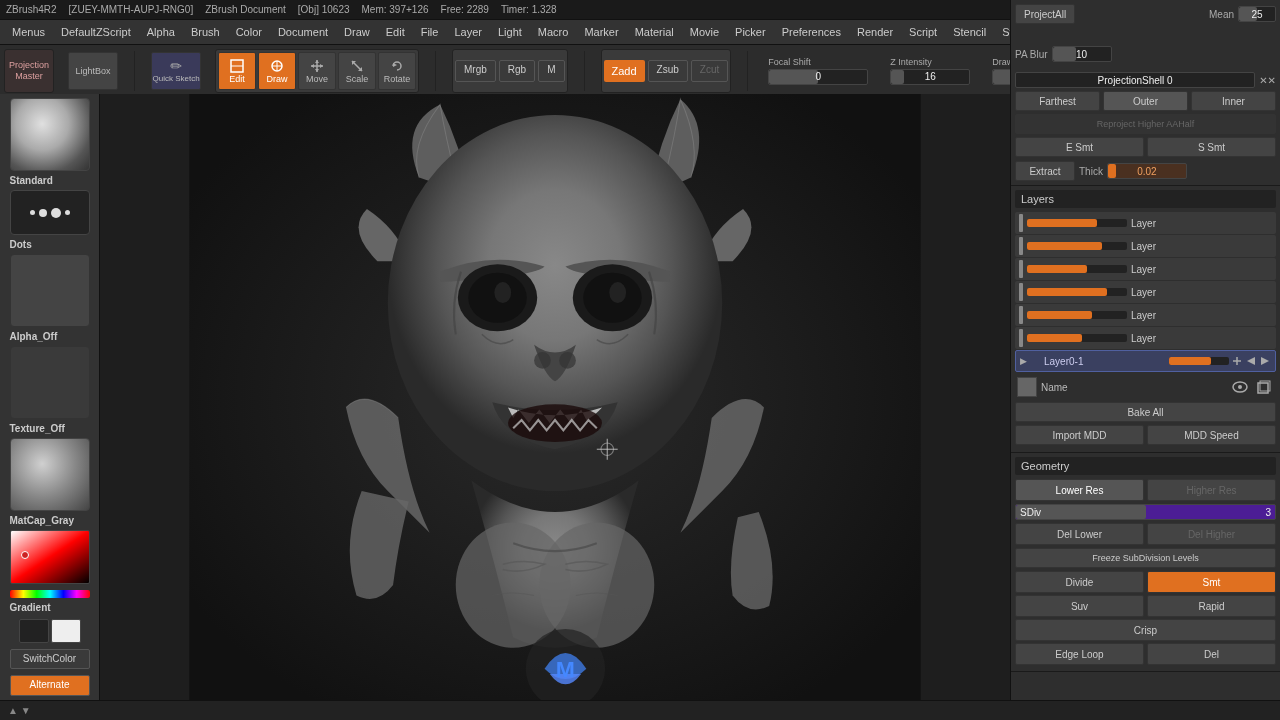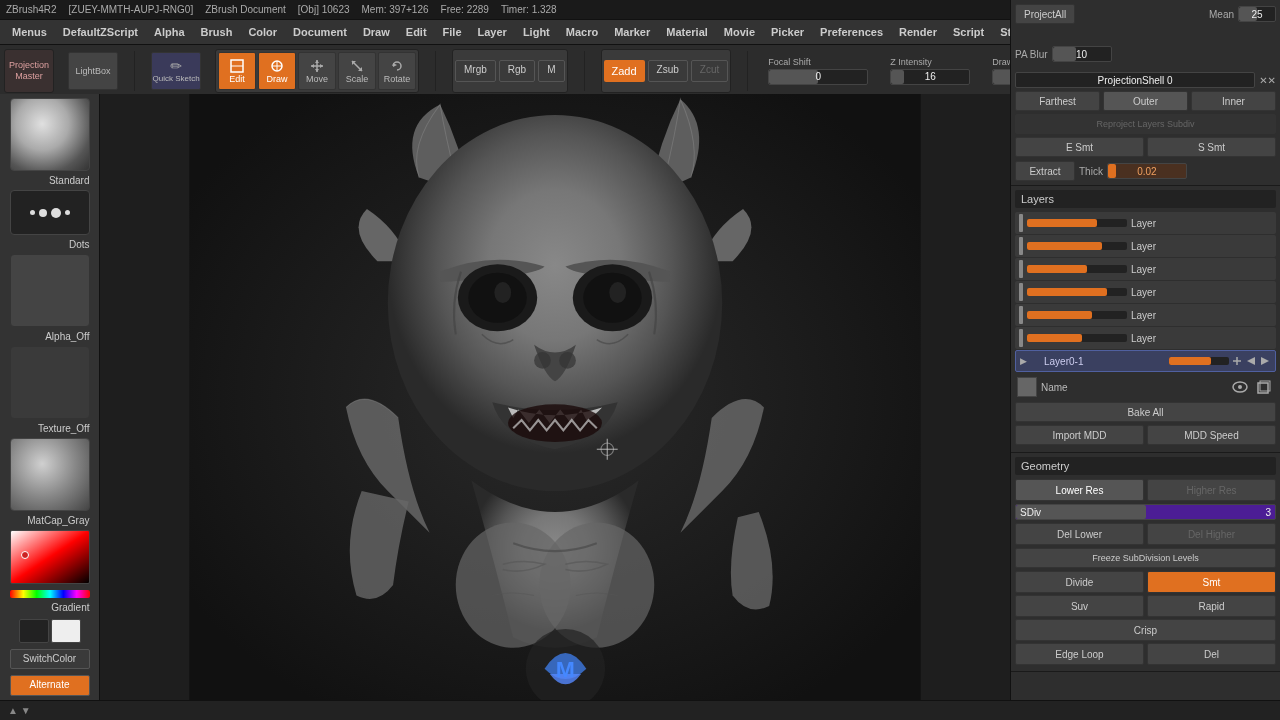--- a/index.html
+++ b/index.html
@@ -28,21 +28,20 @@
     #title-bar span { margin-right: 12px; }
 
     
     #menu-bar {
       background: #333;
       height: 22px;
       display: flex;
       align-items: center;
       padding: 12px 4px;
       border-bottom: 1px solid #111;
-      font-weight: bold;
     }
     .menu-item {
       padding: 2px 8px;
       font-size: 11px;
       color: #ccc;
       cursor: pointer;
     }
 
     
     #toolbar {
@@ -161,22 +160,23 @@
     .brush-preview {
       width: 80px;
       height: 80px;
       background: radial-gradient(circle at 40% 35%, #e0e0e0, #aaa 40%, #555 75%, #333);
       border-radius: 4px;
       border: 1px solid #444;
     }
     .brush-label {
       font-size: 10px;
       color: #ccc;
-      text-align: right;
+      text-align: left;
       width: 80px;
+      font-weight: bold;
     }
 
     .dots-preview {
       width: 80px;
       height: 50px;
       background: #222;
       border-radius: 4px;
       border: 1px solid #444;
       display: flex;
       align-items: center;
@@ -884,21 +884,21 @@
           <span>0</span>
         </span>
       </div>
       <span style="font-size:10px; color:#aaa;">✕✕</span>
     </div>
     <div class="btn-row">
       <div class="panel-btn">Farthest</div>
       <div class="panel-btn active">Outer</div>
       <div class="panel-btn">Inner</div>
     </div>
-    <div class="panel-btn" style="background:#333; color:#666; font-size:9px;">Reproject Layers Subdiv</div>
+    <div class="panel-btn" style="background:#333; color:#666; font-size:9px;">Reproject Higher AAHalf</div>
     <div class="btn-row" style="margin-top:3px;">
       <div class="panel-btn">E Smt</div>
       <div class="panel-btn">S Smt</div>
     </div>
 
     <div style="display:flex; align-items:center; gap:4px; margin-top:4px;">
       <div class="panel-btn" style="flex:none; width:60px;">Extract</div>
       <div style="display:flex; flex-direction:column; flex:1; gap:2px;">
         <div style="display:flex; align-items:center; gap:4px;">
           <span style="font-size:10px; color:#aaa;">Thick</span>

